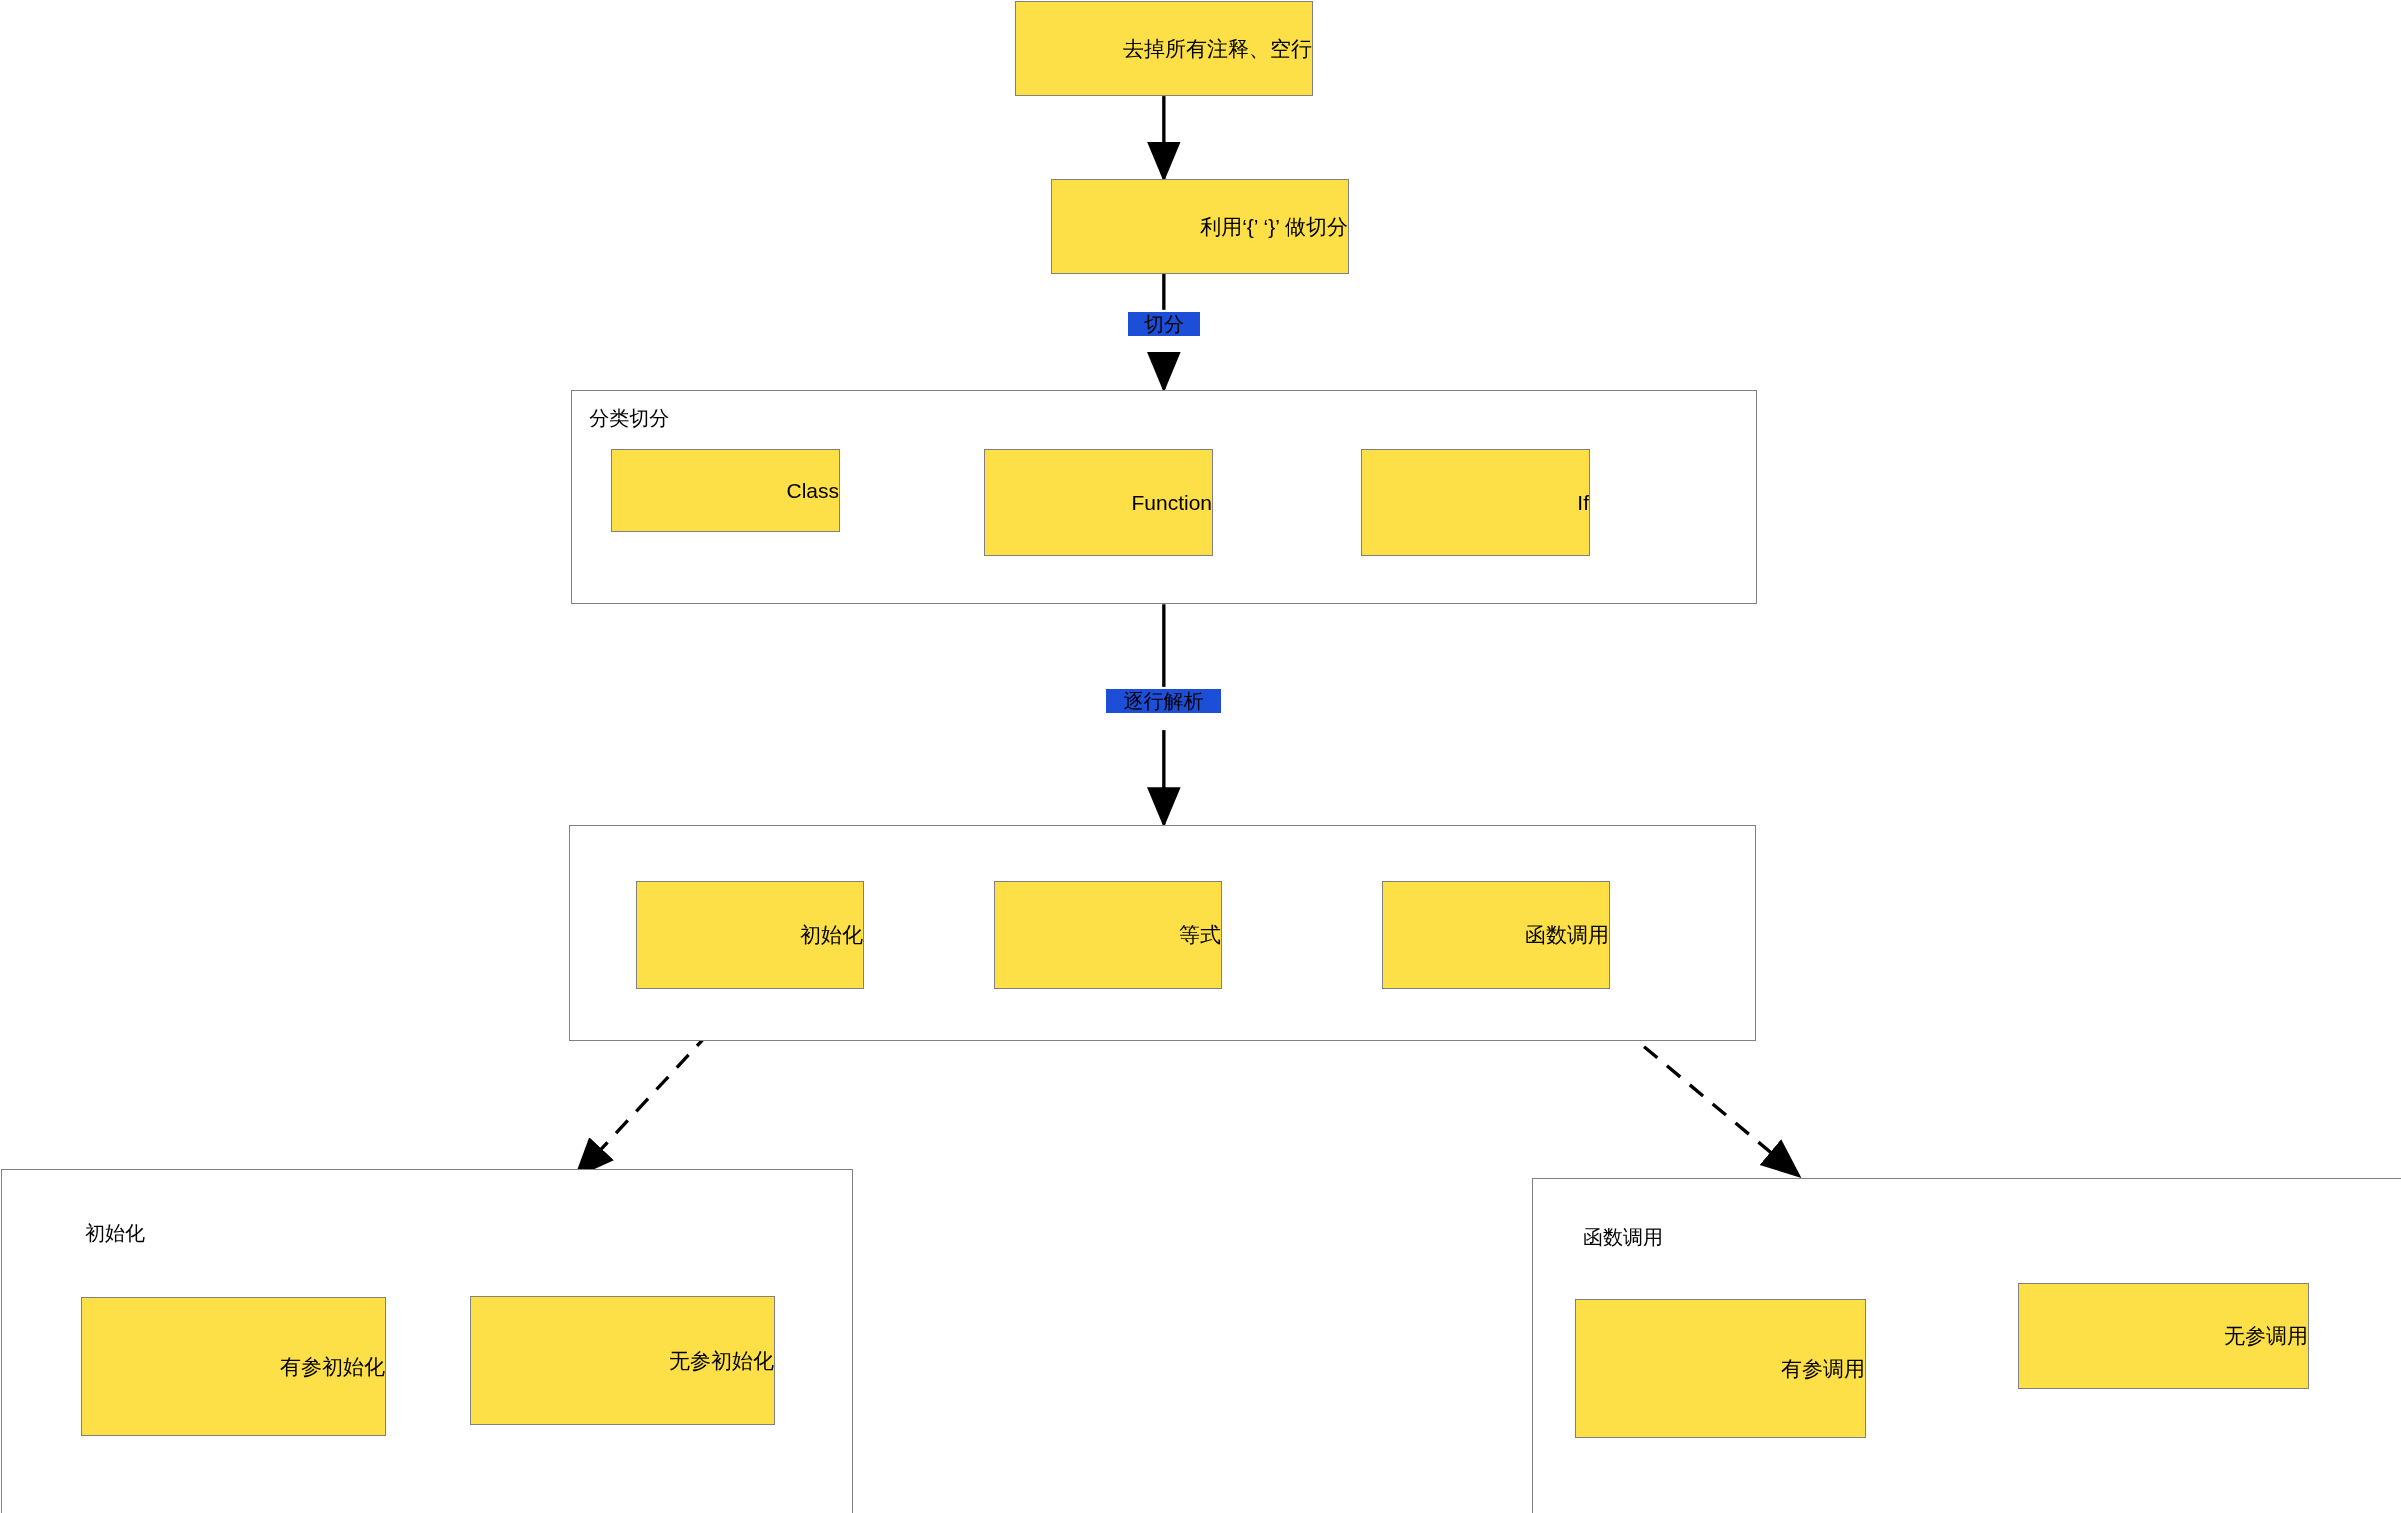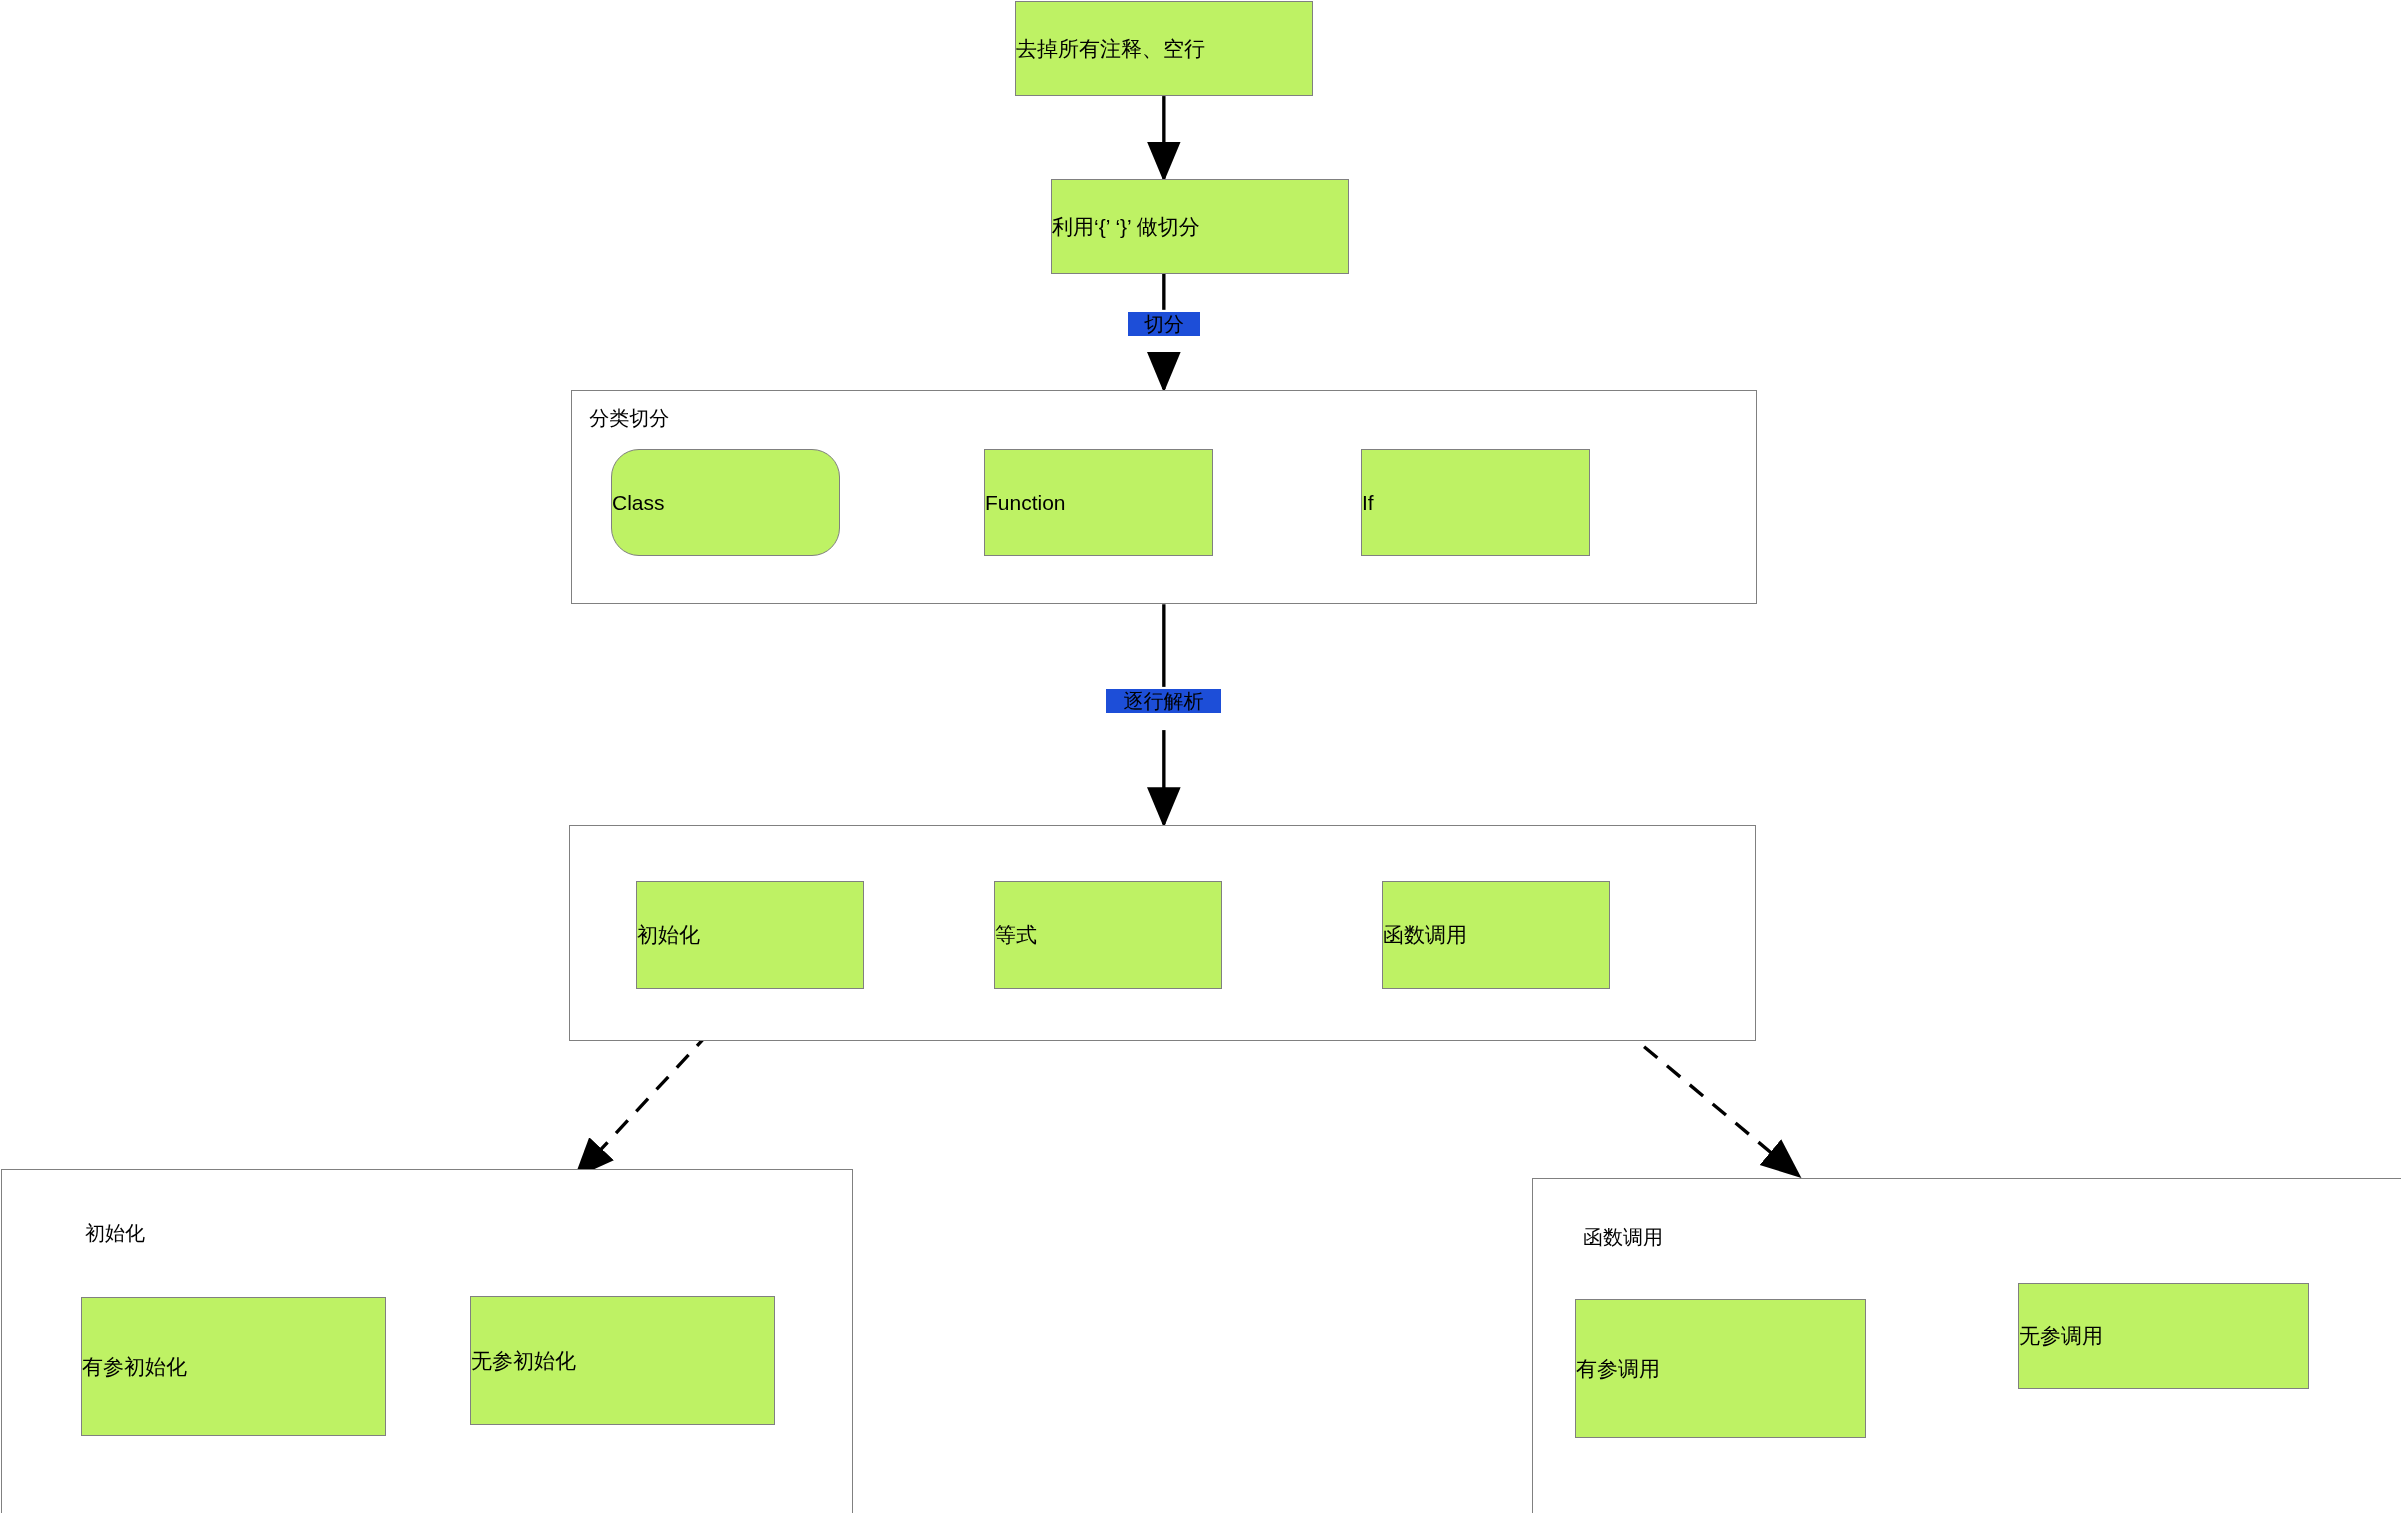--- a/index.html
+++ b/index.html
@@ -12,24 +12,24 @@
     width: 2442px;
     height: 1514px;
     background: #ffffff;
     font-family: "Liberation Sans", "DejaVu Sans", sans-serif;
     overflow: hidden;
   }
   .node {
     position: absolute;
     box-sizing: border-box;
     border: 1.9px solid #808080;
-    background: #bef264;
+    background: #fde047;
     display: flex;
     align-items: center;
-    justify-content: flex-start;
+    justify-content: flex-end;
     color: #000000;
     line-height: 1.2;
     text-align: center;
   }
   .group {
     position: absolute;
     box-sizing: border-box;
     border: 1.9px solid #808080;
     background: #ffffff;
   }
@@ -94,21 +94,21 @@
     <span>利用‘{’ ‘}’ 做切分</span>
   </div>
 
   <div class="edge-label t-42" style="left:1128px; top:312px; width:72px;">
     <span>切分</span>
   </div>
 
   <div class="group" style="left:571px; top:390px; width:1186px; height:214px;">
     <div class="group-title t-42" style="left:17.3px; top:15.4px;">分类切分</div>
 
-    <div class="node t-44" style="left:39px; top:58px; width:229px; height:107px;border-radius:28px;">
+    <div class="node t-44" style="left:39px; top:58px; width:229px; height:83px;">
       <span>Class</span>
     </div>
 
     <div class="node t-44" style="left:412px; top:58px; width:229px; height:107px;">
       <span>Function</span>
     </div>
 
     <div class="node t-44" style="left:789px; top:58px; width:229px; height:107px;">
       <span>If</span>
     </div>

